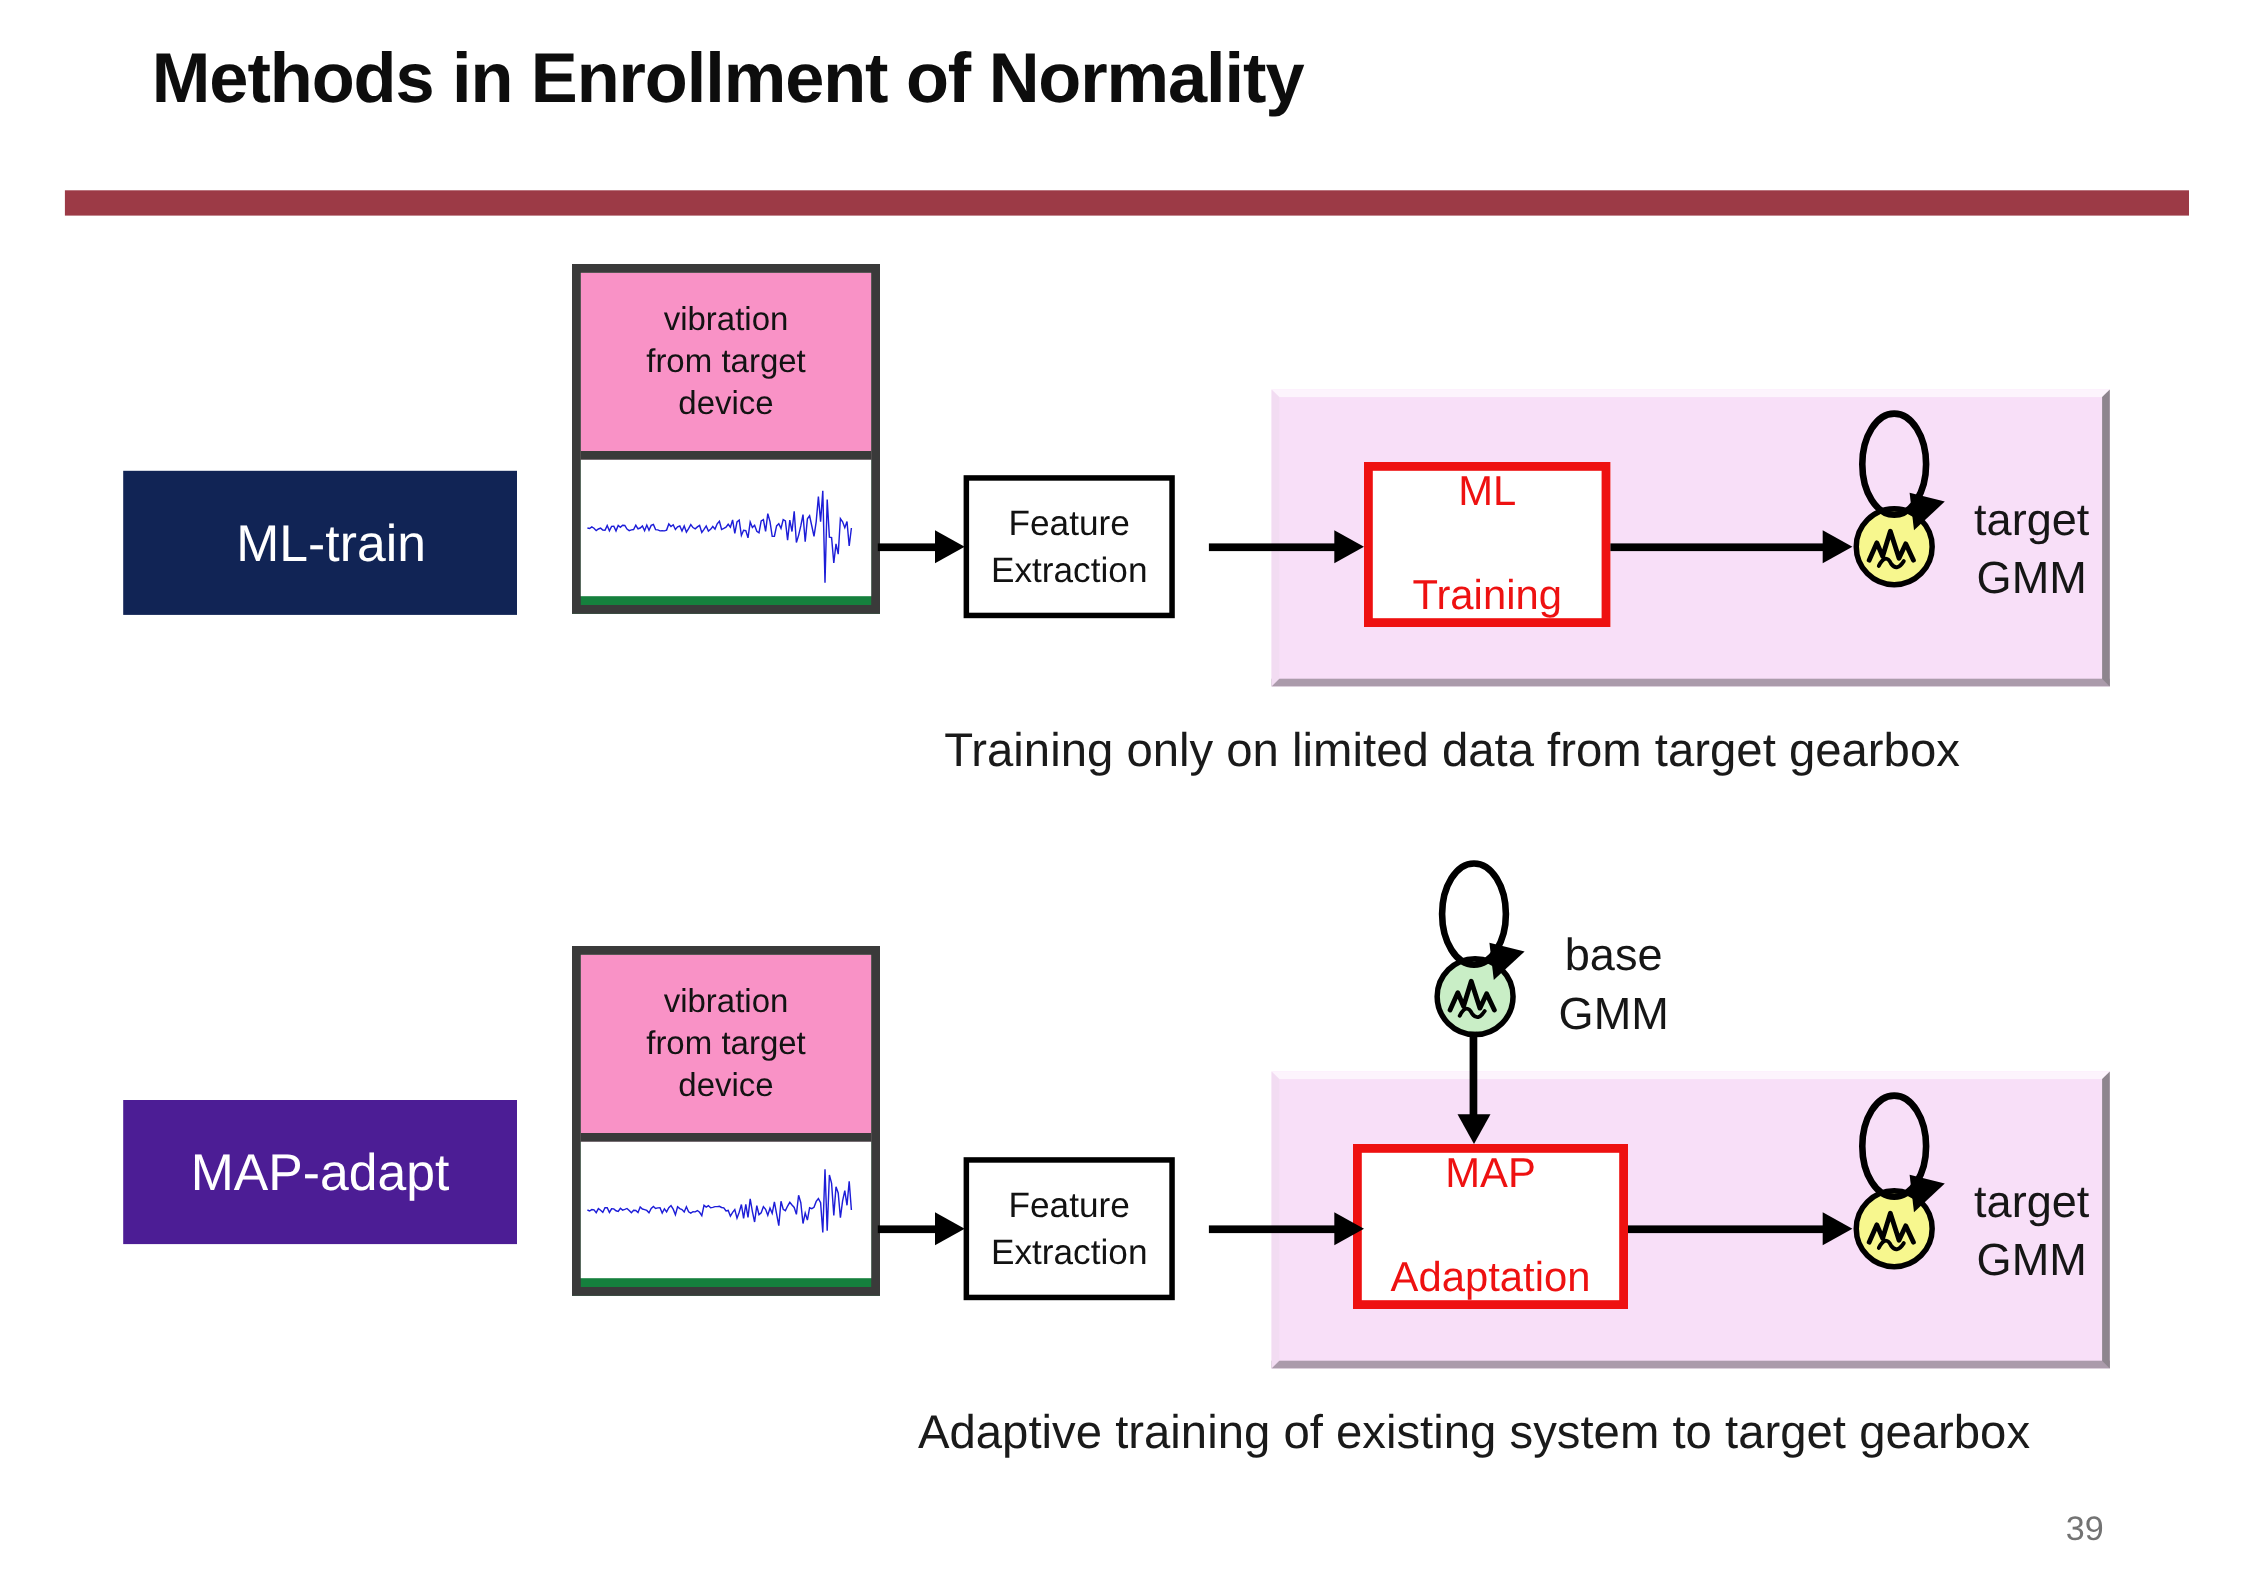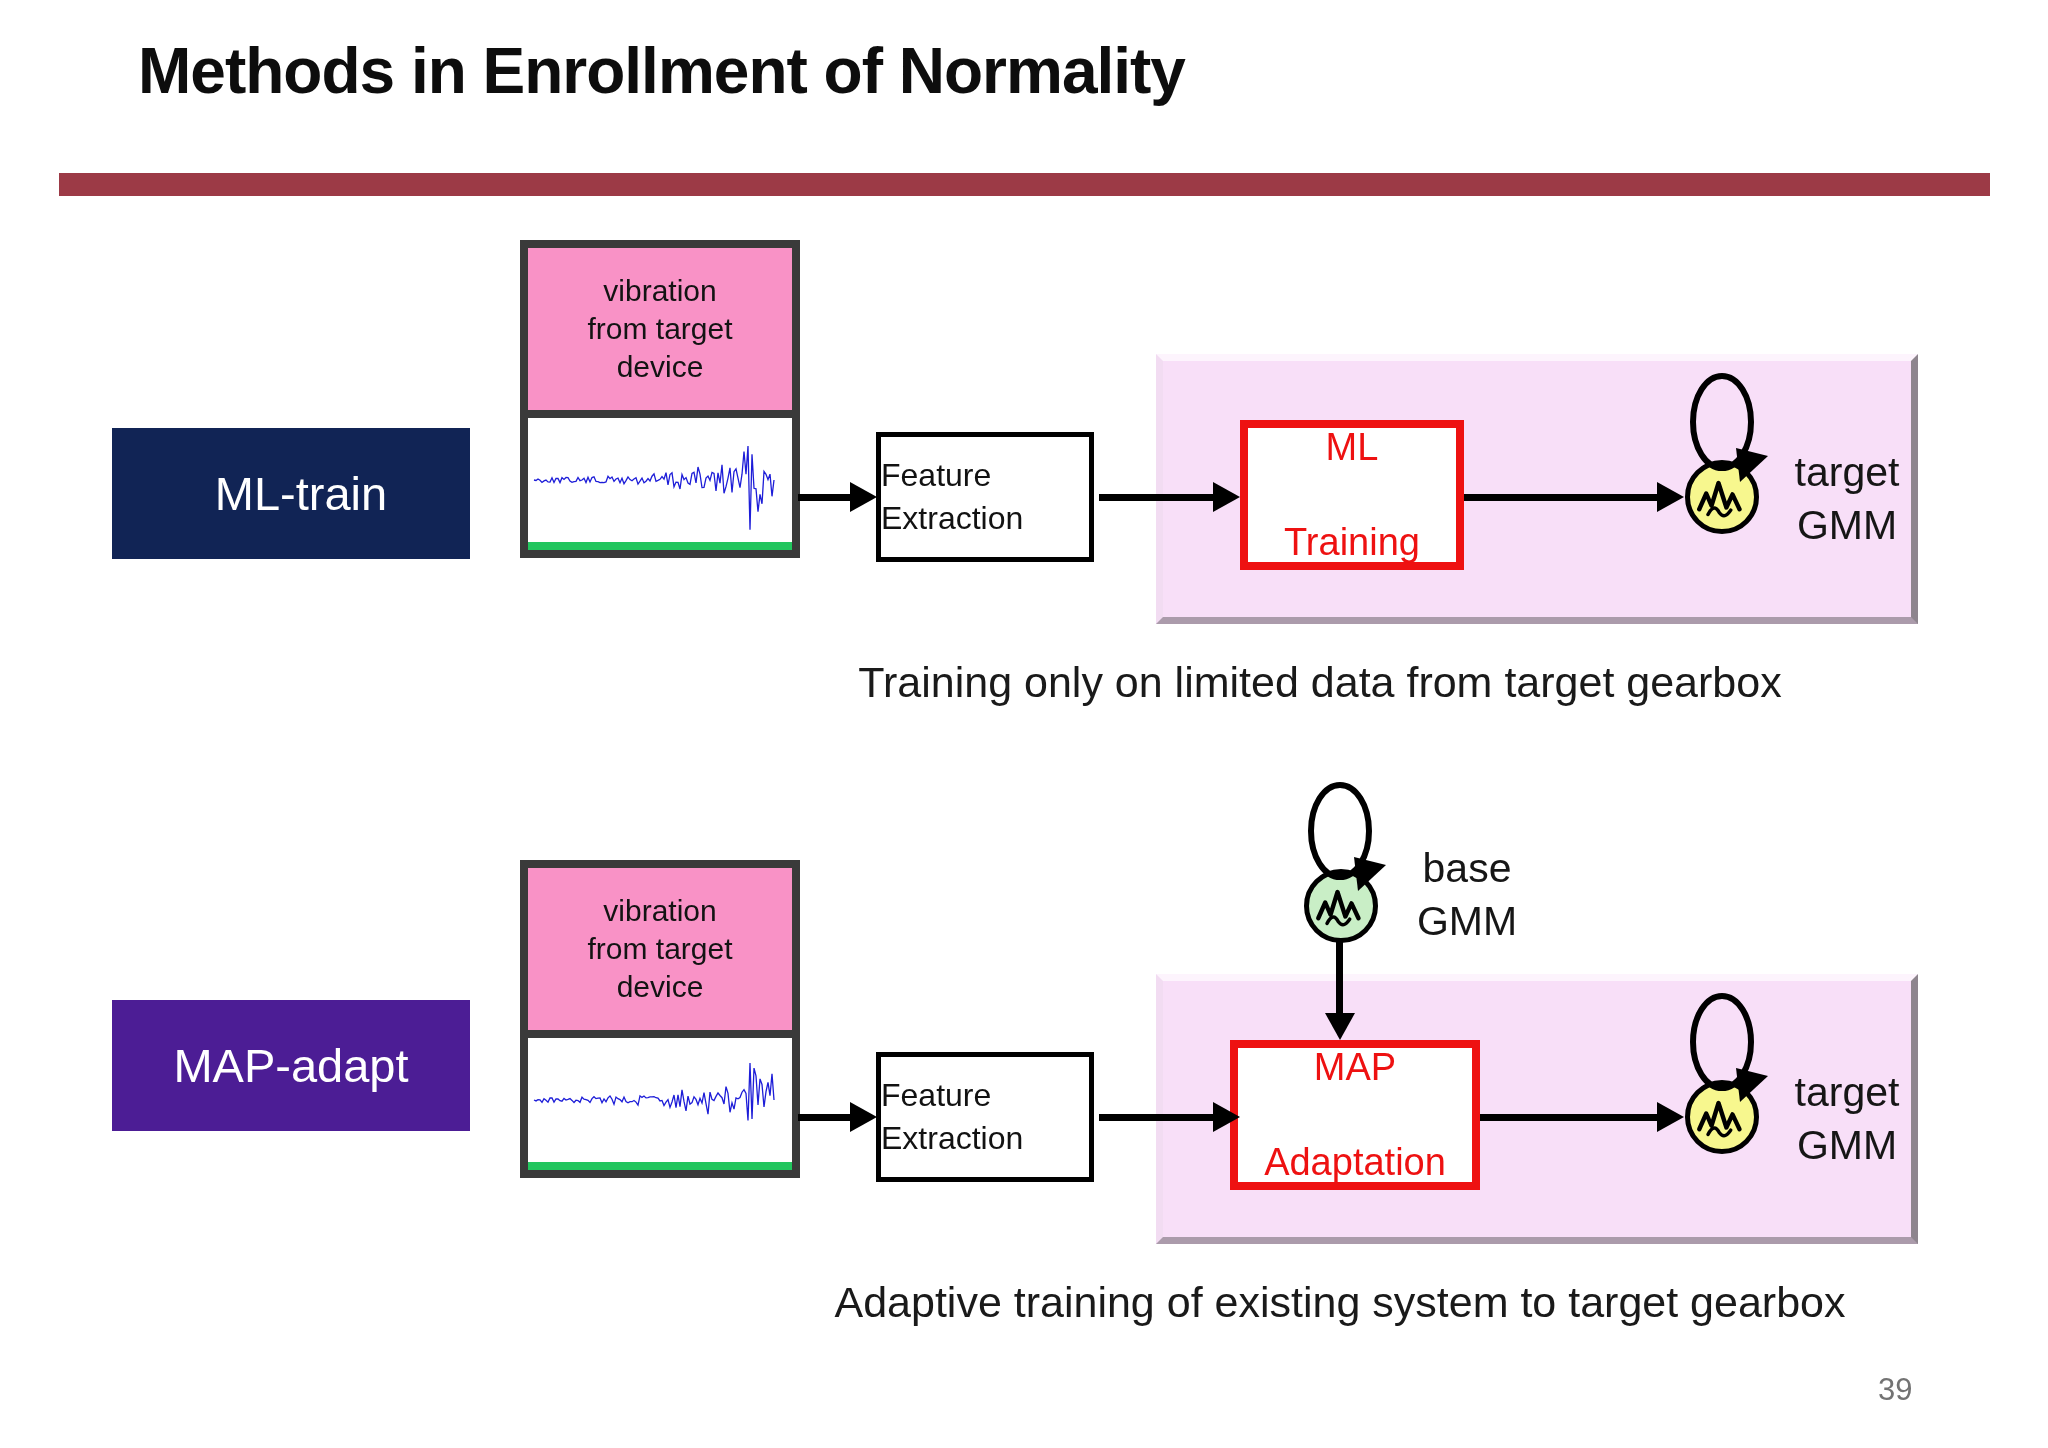--- a/index.html
+++ b/index.html
@@ -8,29 +8,29 @@
   .abs { position:absolute; }
 
   .slide-title { left:138px; top:34px; font-size:64px; font-weight:700; color:#0d0d0d; letter-spacing:-1px; }
   .divider { left:59px; top:173px; width:1931px; height:23px; background:#9c3a46; }
 
   .row-label { width:358px; height:131px; display:flex; align-items:center; justify-content:center;
                color:#ffffff; font-size:47px; }
   .row-label.ml  { left:112px; top:428px; background:#112455;padding-left:20px; }
   .row-label.map { left:112px; top:1000px; background:#4c1d95; }
 
-  .vib-container { width:280px; height:318px; border:8px solid #3a3a3a; background:#22c55e; }
+  .vib-container { width:280px; height:318px; border:8px solid #3a3a3a; background:#15803d; }
   .vib-top { width:100%; height:170px; background:#f992c6; border-bottom:8px solid #3a3a3a;
              display:flex; flex-direction:column; align-items:center; justify-content:center;
              font-size:30px; line-height:38px; color:#131313; }
   .vib-bottom { width:100%; height:124px; background:#ffffff; }
   .vib-bottom svg { display:block; }
 
-  .feature-box { width:218px; height:130px; border:5px solid #000000; background:#ffffff;
-                 display:flex; flex-direction:column; justify-content:center;
+  .feature-box { width:192px; height:130px; border:5px solid #000000; background:#ffffff;
+                 display:flex; flex-direction:column; align-items:center; justify-content:center;
                  font-size:32px; line-height:43px; color:#121212; }
 
   .panel { width:762px; height:270px; background:#f8dff8;
            border-top:7px solid #fdf4fd; border-left:7px solid #f2dcf2;
            border-right:7px solid #8e858e; border-bottom:7px solid #ab9bab; }
 
   .process-box { border:8px solid #ee1111; background:#ffffff;
                  display:flex; flex-direction:column; align-items:center; justify-content:center;
                  font-size:38px; line-height:51px; color:#ee1111;gap:44px; }
   .process-box.p1 { left:1240px; top:420px; width:224px; height:150px; }

